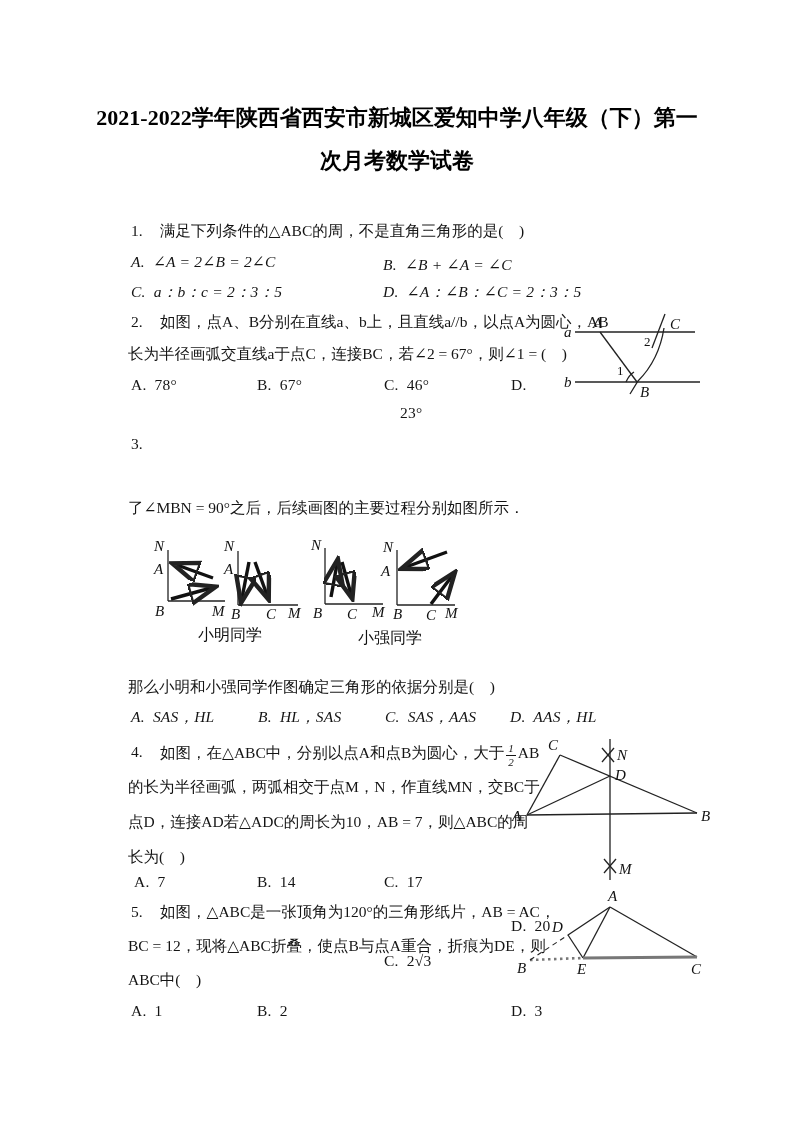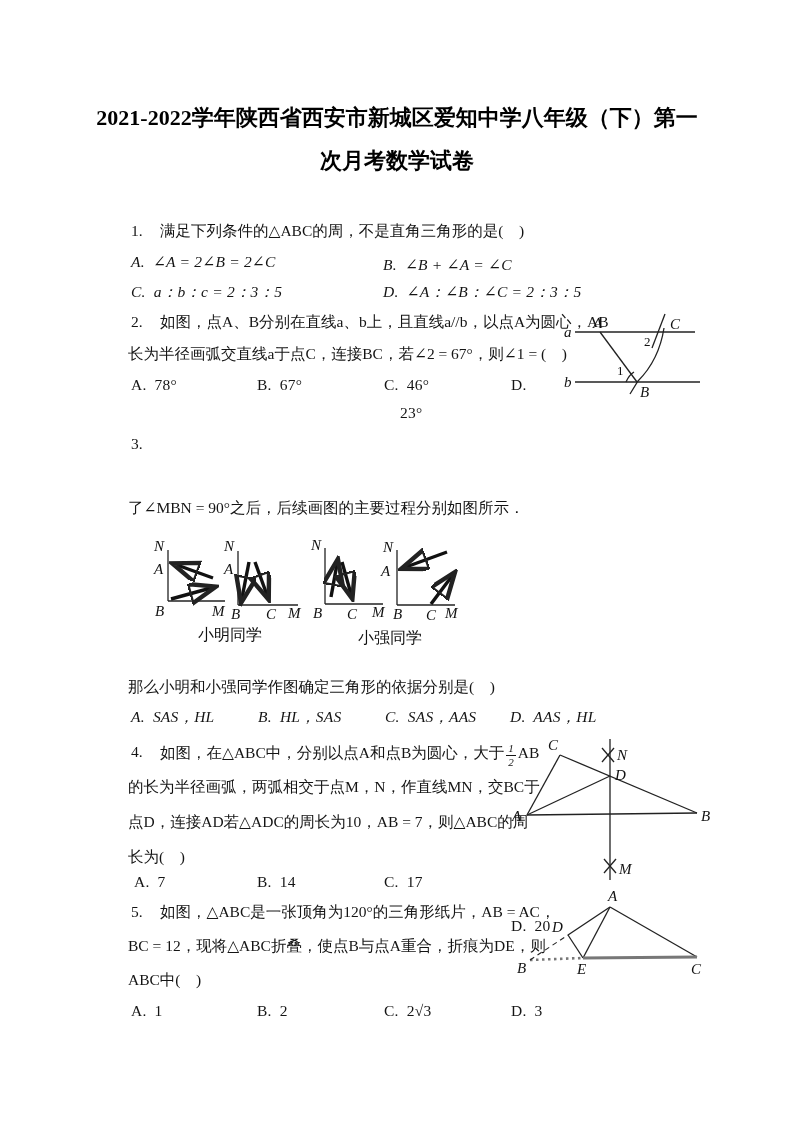--- a/index.html
+++ b/index.html
@@ -150,21 +150,21 @@
     <text x="201" y="88">B</text>
     <text x="119" y="141">M</text>
   </svg>
 
   <span class="t" style="left:131px;top:902px;">5.</span>
   <span class="t" style="left:160px;top:902px;">如图，△ABC是一张顶角为120°的三角形纸片，AB = AC，</span>
   <span class="t" style="left:128px;top:936px;">BC = 12，现将△ABC折叠，使点B与点A重合，折痕为DE，则</span>
   <span class="t" style="left:128px;top:970px;">ABC中(　)</span>
   <span class="t opt" style="left:131px;top:1001px;">A.  1</span>
   <span class="t opt" style="left:257px;top:1001px;">B.  2</span>
-  <span class="t opt" style="left:384px;top:1001px;">C.  2√3</span>
+  <span class="t opt" style="left:384px;top:951px;">C.  2√3</span>
   <span class="t opt" style="left:511px;top:1001px;">D.  3</span>
 
   <svg style="left:505px;top:885px;" width="225" height="108" viewBox="0 0 225 108">
     <line x1="63" y1="50" x2="105" y2="22"></line>
     <line x1="105" y1="22" x2="78" y2="73"></line>
     <line x1="105" y1="22" x2="192" y2="72"></line>
     <line x1="63" y1="50" x2="78" y2="73"></line>
     <line class="gray" x1="78" y1="73" x2="192" y2="72" style="stroke-width:3;"></line>
     <line class="gray" x1="25" y1="75" x2="78" y2="73" style="stroke-width:2.6;stroke-dasharray:2.5,3.5;"></line>
     <line x1="25" y1="75" x2="63" y2="50" style="stroke-width:1.1;stroke-dasharray:5,4;"></line>

